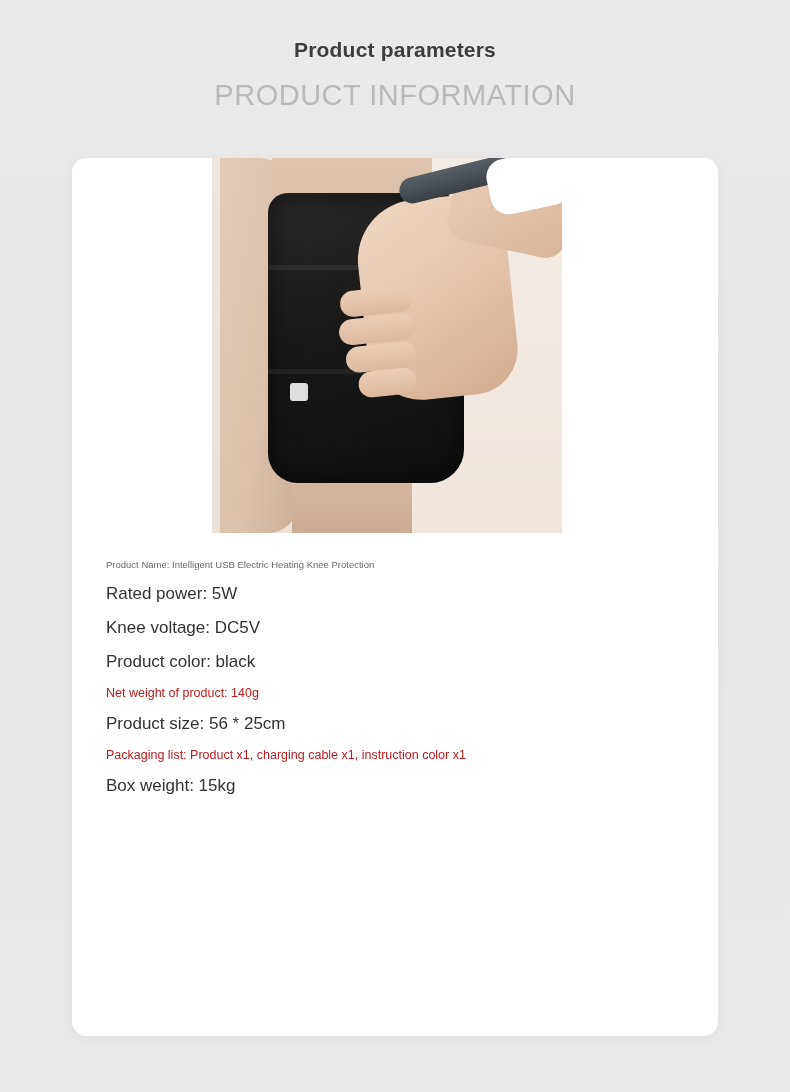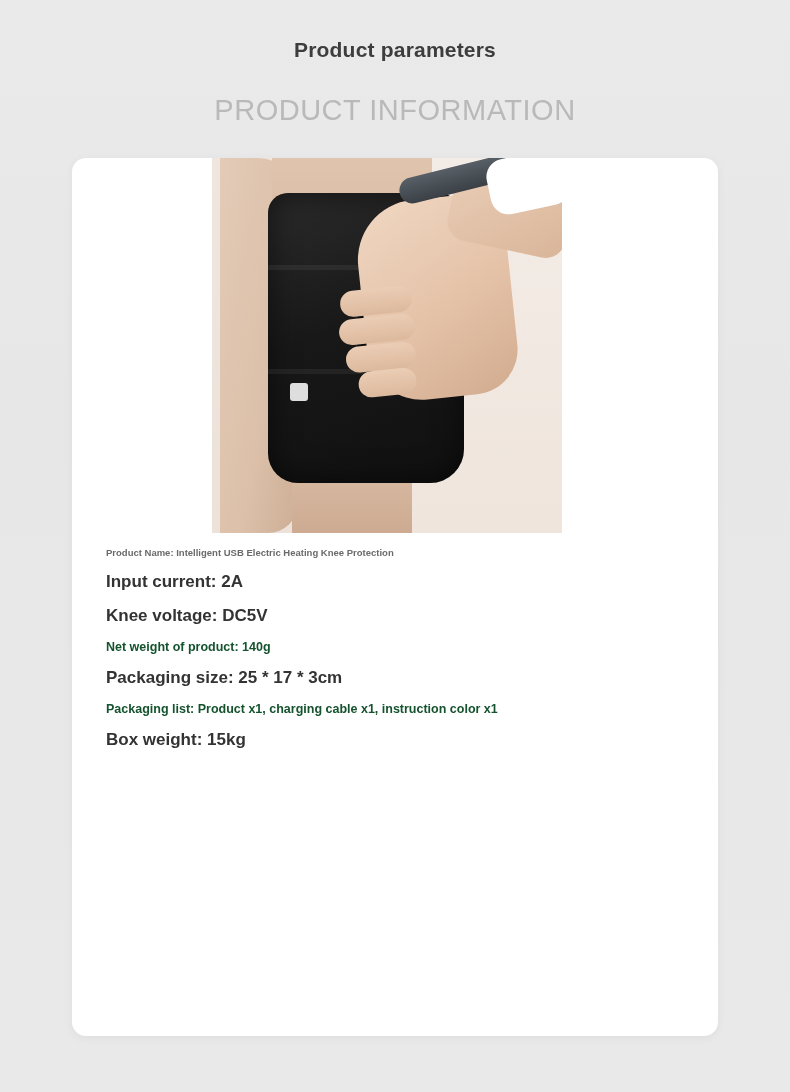--- a/index.html
+++ b/index.html
@@ -27,21 +27,21 @@
     font-weight: 600;
     padding-top: 38px;
     letter-spacing: 0.2px;
   }
   .sub-title {
     text-align: center;
     font-size: 29px;
     color: #b9b9b9;
     font-weight: 400;
     letter-spacing: 0.5px;
-    margin-top: 32px;
+    margin-top: 17px;
   }
   .card {
     position: absolute;
     left: 72px;
     top: 158px;
     width: 646px;
     height: 878px;
     background: #ffffff;
     border-radius: 14px;
     box-shadow: 0 2px 10px rgba(0,0,0,0.05);
@@ -174,36 +174,35 @@
     position: absolute;
     right: -6px;
     top: -4px;
     width: 80px;
     height: 56px;
     background: #ffffff;
     border-radius: 18px;
     transform: rotate(-12deg);
   }
   .spec-list {
-    padding: 8px 34px 0 34px;
-    font-weight: bold;
+    padding: 20px 34px 0 34px;
   }
   .spec-line {
     color: #3a3a3a;
     white-space: nowrap;
   }
   .spec-line.big {
     font-size: 17px;
     margin: 14px 0;
     color: #333333;
   }
   .spec-line.small {
     font-size: 12.5px;
     margin: 14px 0;
-    color: #14532d;
+    color: #b91c1c;
   }
   .spec-line.tiny {
     font-size: 9.5px;
     margin: 6px 0 12px 0;
     color: #6a6a6a;
   }
 </style>
 </head>
 <body>
 
@@ -231,22 +230,23 @@
         <div class="finger f3"></div>
         <div class="finger f4"></div>
         <div class="wrist"></div>
       </div>
       <div class="cable"></div>
       <div class="sleeve"></div>
     </div>
 
     <div class="spec-list">
       <div class="spec-line tiny">Product Name: Intelligent USB Electric Heating Knee Protection</div>
-      <div class="spec-line big">Input current: 2A</div>
+      <div class="spec-line big">Rated power: 5W</div>
       <div class="spec-line big">Knee voltage: DC5V</div>
+      <div class="spec-line big">Product color: black</div>
       <div class="spec-line small">Net weight of product: 140g</div>
-      <div class="spec-line big">Packaging size: 25 * 17 * 3cm</div>
+      <div class="spec-line big">Product size: 56 * 25cm</div>
       <div class="spec-line small">Packaging list: Product x1, charging cable x1, instruction color x1</div>
       <div class="spec-line big">Box weight: 15kg</div>
     </div>
 
   </div>
 </div>
 
 </body></html>

